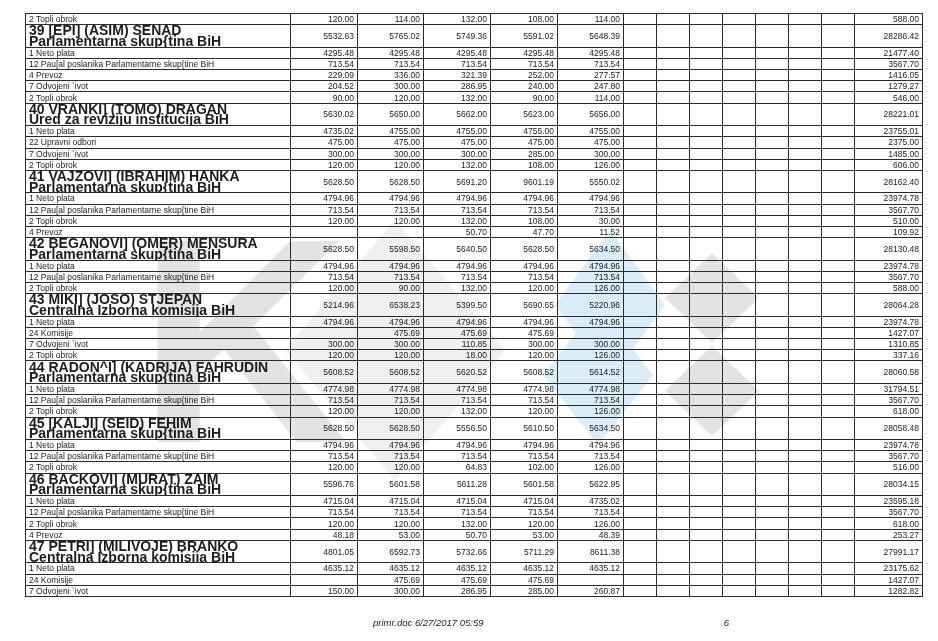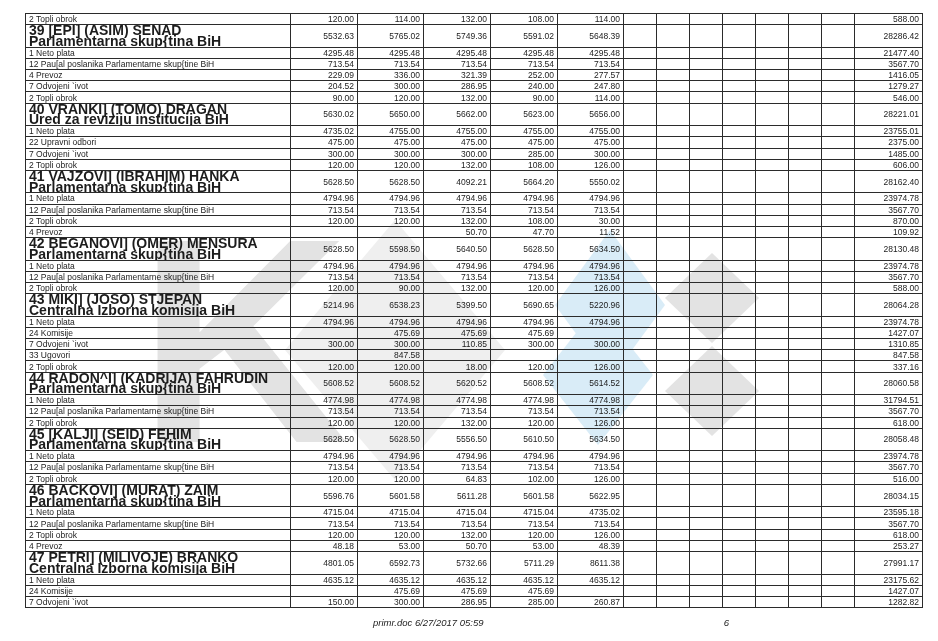--- a/index.html
+++ b/index.html
@@ -276,22 +276,22 @@
           <td class="empty"></td>
           <td class="num total">606.00</td>
         </tr>
         <tr class="person">
           <td class="label-cell">
             <div class="p-name">41 VAJZOVI] (IBRAHIM) HANKA</div>
             <div class="p-org">Parlamentarna skup{tina BiH</div>
           </td>
           <td class="num">5628.50</td>
           <td class="num">5628.50</td>
-          <td class="num">4092.21</td>
-          <td class="num">5664.20</td>
+          <td class="num">5691.20</td>
+          <td class="num">9601.19</td>
           <td class="num">5550.02</td>
           <td class="empty"></td>
           <td class="empty"></td>
           <td class="empty"></td>
           <td class="empty"></td>
           <td class="empty"></td>
           <td class="empty"></td>
           <td class="empty"></td>
           <td class="num total">28162.40</td>
         </tr>
@@ -334,21 +334,21 @@
           <td class="num">132.00</td>
           <td class="num">108.00</td>
           <td class="num">30.00</td>
           <td class="empty"></td>
           <td class="empty"></td>
           <td class="empty"></td>
           <td class="empty"></td>
           <td class="empty"></td>
           <td class="empty"></td>
           <td class="empty"></td>
-          <td class="num total">870.00</td>
+          <td class="num total">510.00</td>
         </tr>
         <tr class="item">
           <td class="label-cell">4 Prevoz</td>
           <td class="num"></td>
           <td class="num"></td>
           <td class="num">50.70</td>
           <td class="num">47.70</td>
           <td class="num">11.52</td>
           <td class="empty"></td>
           <td class="empty"></td>
@@ -487,36 +487,20 @@
           <td class="empty"></td>
           <td class="empty"></td>
           <td class="empty"></td>
           <td class="empty"></td>
           <td class="empty"></td>
           <td class="empty"></td>
           <td class="empty"></td>
           <td class="num total">1310.85</td>
         </tr>
         <tr class="item">
-          <td class="label-cell">33 Ugovori</td>
-          <td class="num"></td>
-          <td class="num">847.58</td>
-          <td class="num"></td>
-          <td class="num"></td>
-          <td class="num"></td>
-          <td class="empty"></td>
-          <td class="empty"></td>
-          <td class="empty"></td>
-          <td class="empty"></td>
-          <td class="empty"></td>
-          <td class="empty"></td>
-          <td class="empty"></td>
-          <td class="num total">847.58</td>
-        </tr>
-        <tr class="item">
           <td class="label-cell">2 Topli obrok</td>
           <td class="num">120.00</td>
           <td class="num">120.00</td>
           <td class="num">18.00</td>
           <td class="num">120.00</td>
           <td class="num">126.00</td>
           <td class="empty"></td>
           <td class="empty"></td>
           <td class="empty"></td>
           <td class="empty"></td>

